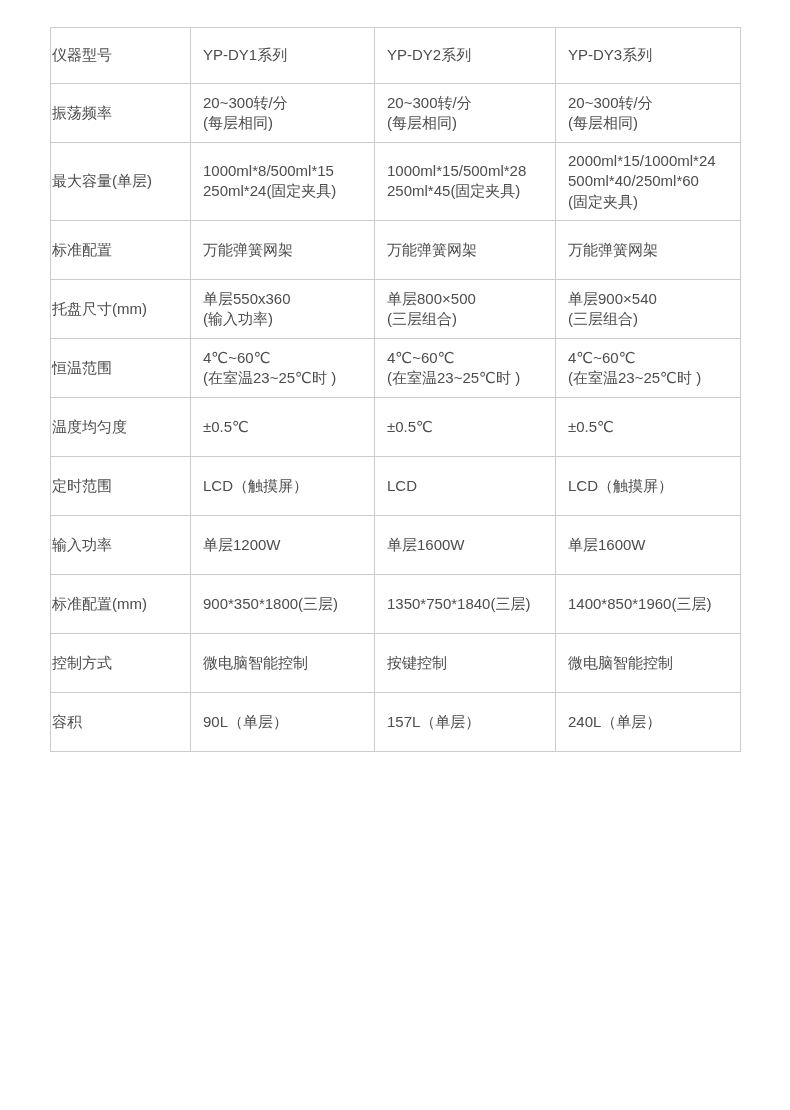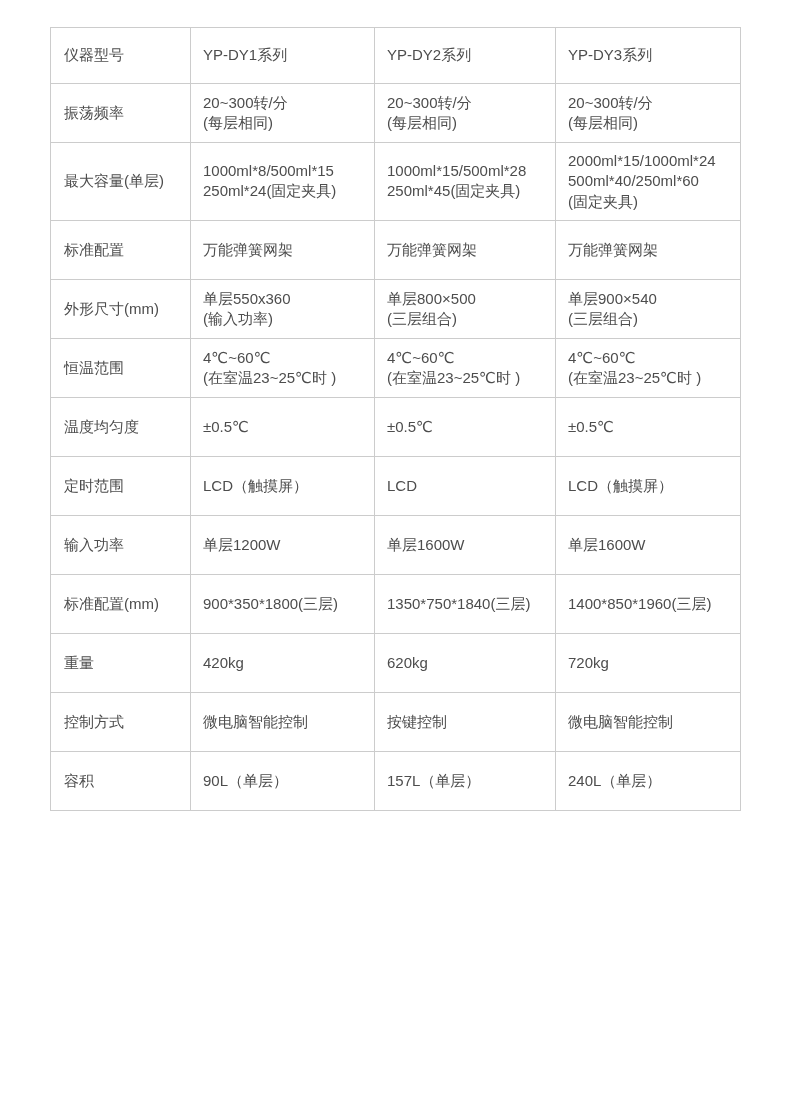--- a/index.html
+++ b/index.html
@@ -31,21 +31,21 @@
     border: 1px solid var(--border-color);
     color: var(--text-color);
     font-size: 15px;
     line-height: 1.35;
     vertical-align: middle;
     padding: 8px 6px 8px 12px;
     white-space: pre-line;
     overflow: hidden;
   }
   .spec-table td.label-cell {
-    padding-left: 13px;
+    padding-left: 1px;
   }
   .spec-table tr { height: 59px; }
   .spec-table tr.header-row { height: 56px; }
 </style>
 </head>
 <body>
 
 <table class="spec-table">
   <colgroup>
     <col style="width:140px">
@@ -79,21 +79,21 @@
 500ml*40/250ml*60
 (固定夹具)</td>
     </tr>
     <tr>
       <td class="label-cell">标准配置</td>
       <td>万能弹簧网架</td>
       <td>万能弹簧网架</td>
       <td>万能弹簧网架</td>
     </tr>
     <tr>
-      <td class="label-cell">外形尺寸(mm)</td>
+      <td class="label-cell">托盘尺寸(mm)</td>
       <td>单层550x360
 (输入功率)</td>
       <td>单层800×500
 (三层组合)</td>
       <td>单层900×540
 (三层组合)</td>
     </tr>
     <tr>
       <td class="label-cell">恒温范围</td>
       <td>4℃~60℃
@@ -121,26 +121,20 @@
       <td>单层1600W</td>
       <td>单层1600W</td>
     </tr>
     <tr>
       <td class="label-cell">标准配置(mm)</td>
       <td>900*350*1800(三层)</td>
       <td>1350*750*1840(三层)</td>
       <td>1400*850*1960(三层)</td>
     </tr>
     <tr>
-      <td class="label-cell">重量</td>
-      <td>420kg</td>
-      <td>620kg</td>
-      <td>720kg</td>
-    </tr>
-    <tr>
       <td class="label-cell">控制方式</td>
       <td>微电脑智能控制</td>
       <td>按键控制</td>
       <td>微电脑智能控制</td>
     </tr>
     <tr>
       <td class="label-cell">容积</td>
       <td>90L（单层）</td>
       <td>157L（单层）</td>
       <td>240L（单层）</td>

